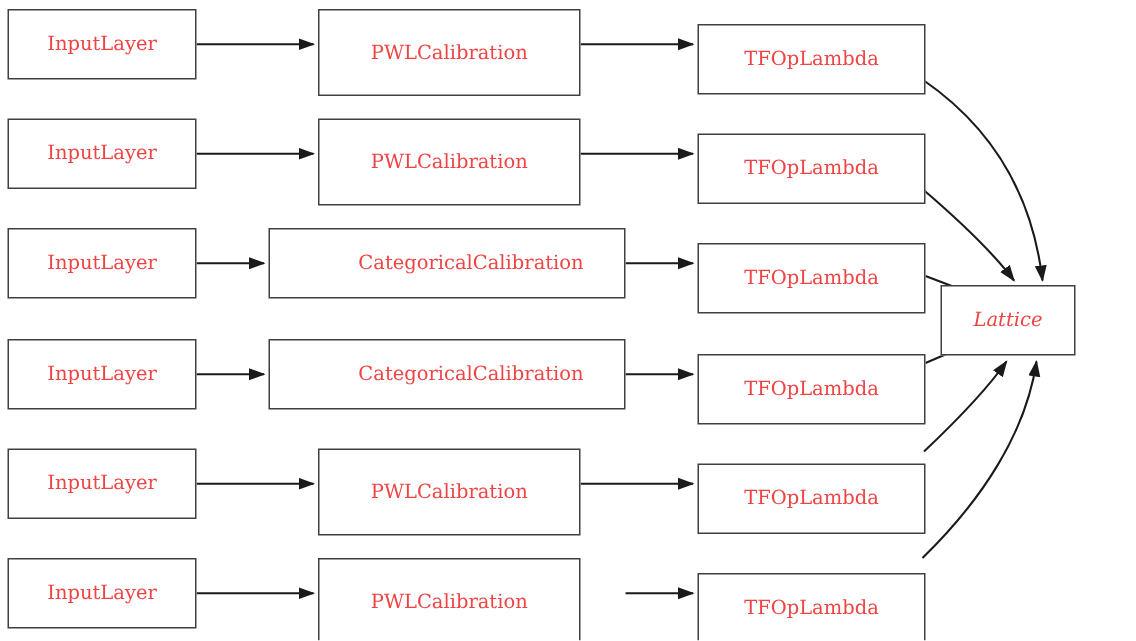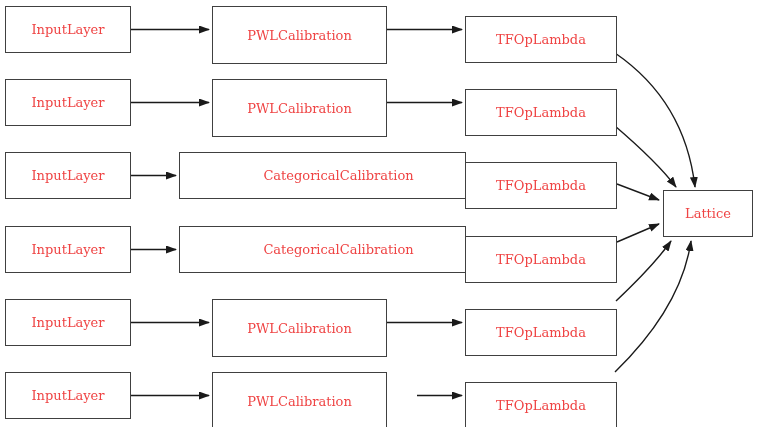--- a/index.html
+++ b/index.html
@@ -25,23 +25,23 @@
     align-items: center;
     justify-content: center;
     font-size: 13px;
     color: #ef4444;
     white-space: nowrap;
     line-height: 1;
   }
   
   .col-input   { left: 5px;   width: 126px; height: 47px; }
   .col-pwl     { left: 212px; width: 175px; height: 58px; }
-  .col-cat     { left: 179px; width: 287px; height: 47px; padding-left: 32px; }
+  .col-cat     { left: 179px; width: 238px; height: 47px; padding-left: 32px; }
   .col-lambda  { left: 465px; width: 152px; height: 47px; margin-top: 10px; }
-  .node-lattice{ left: 663px; width: 90px;  height: 47px; top: 190px; }
+  .node-lattice{ left: 627px; width: 90px;  height: 47px; top: 190px; font-style: italic; }
   
   .row-1 { top: 6px; }
   .row-2 { top: 79px; }
   .row-3 { top: 152px; }
   .row-4 { top: 226px; }
   .row-5 { top: 299px; }
   .row-6 { top: 372px; }
 </style>
 </head>
 <body>

